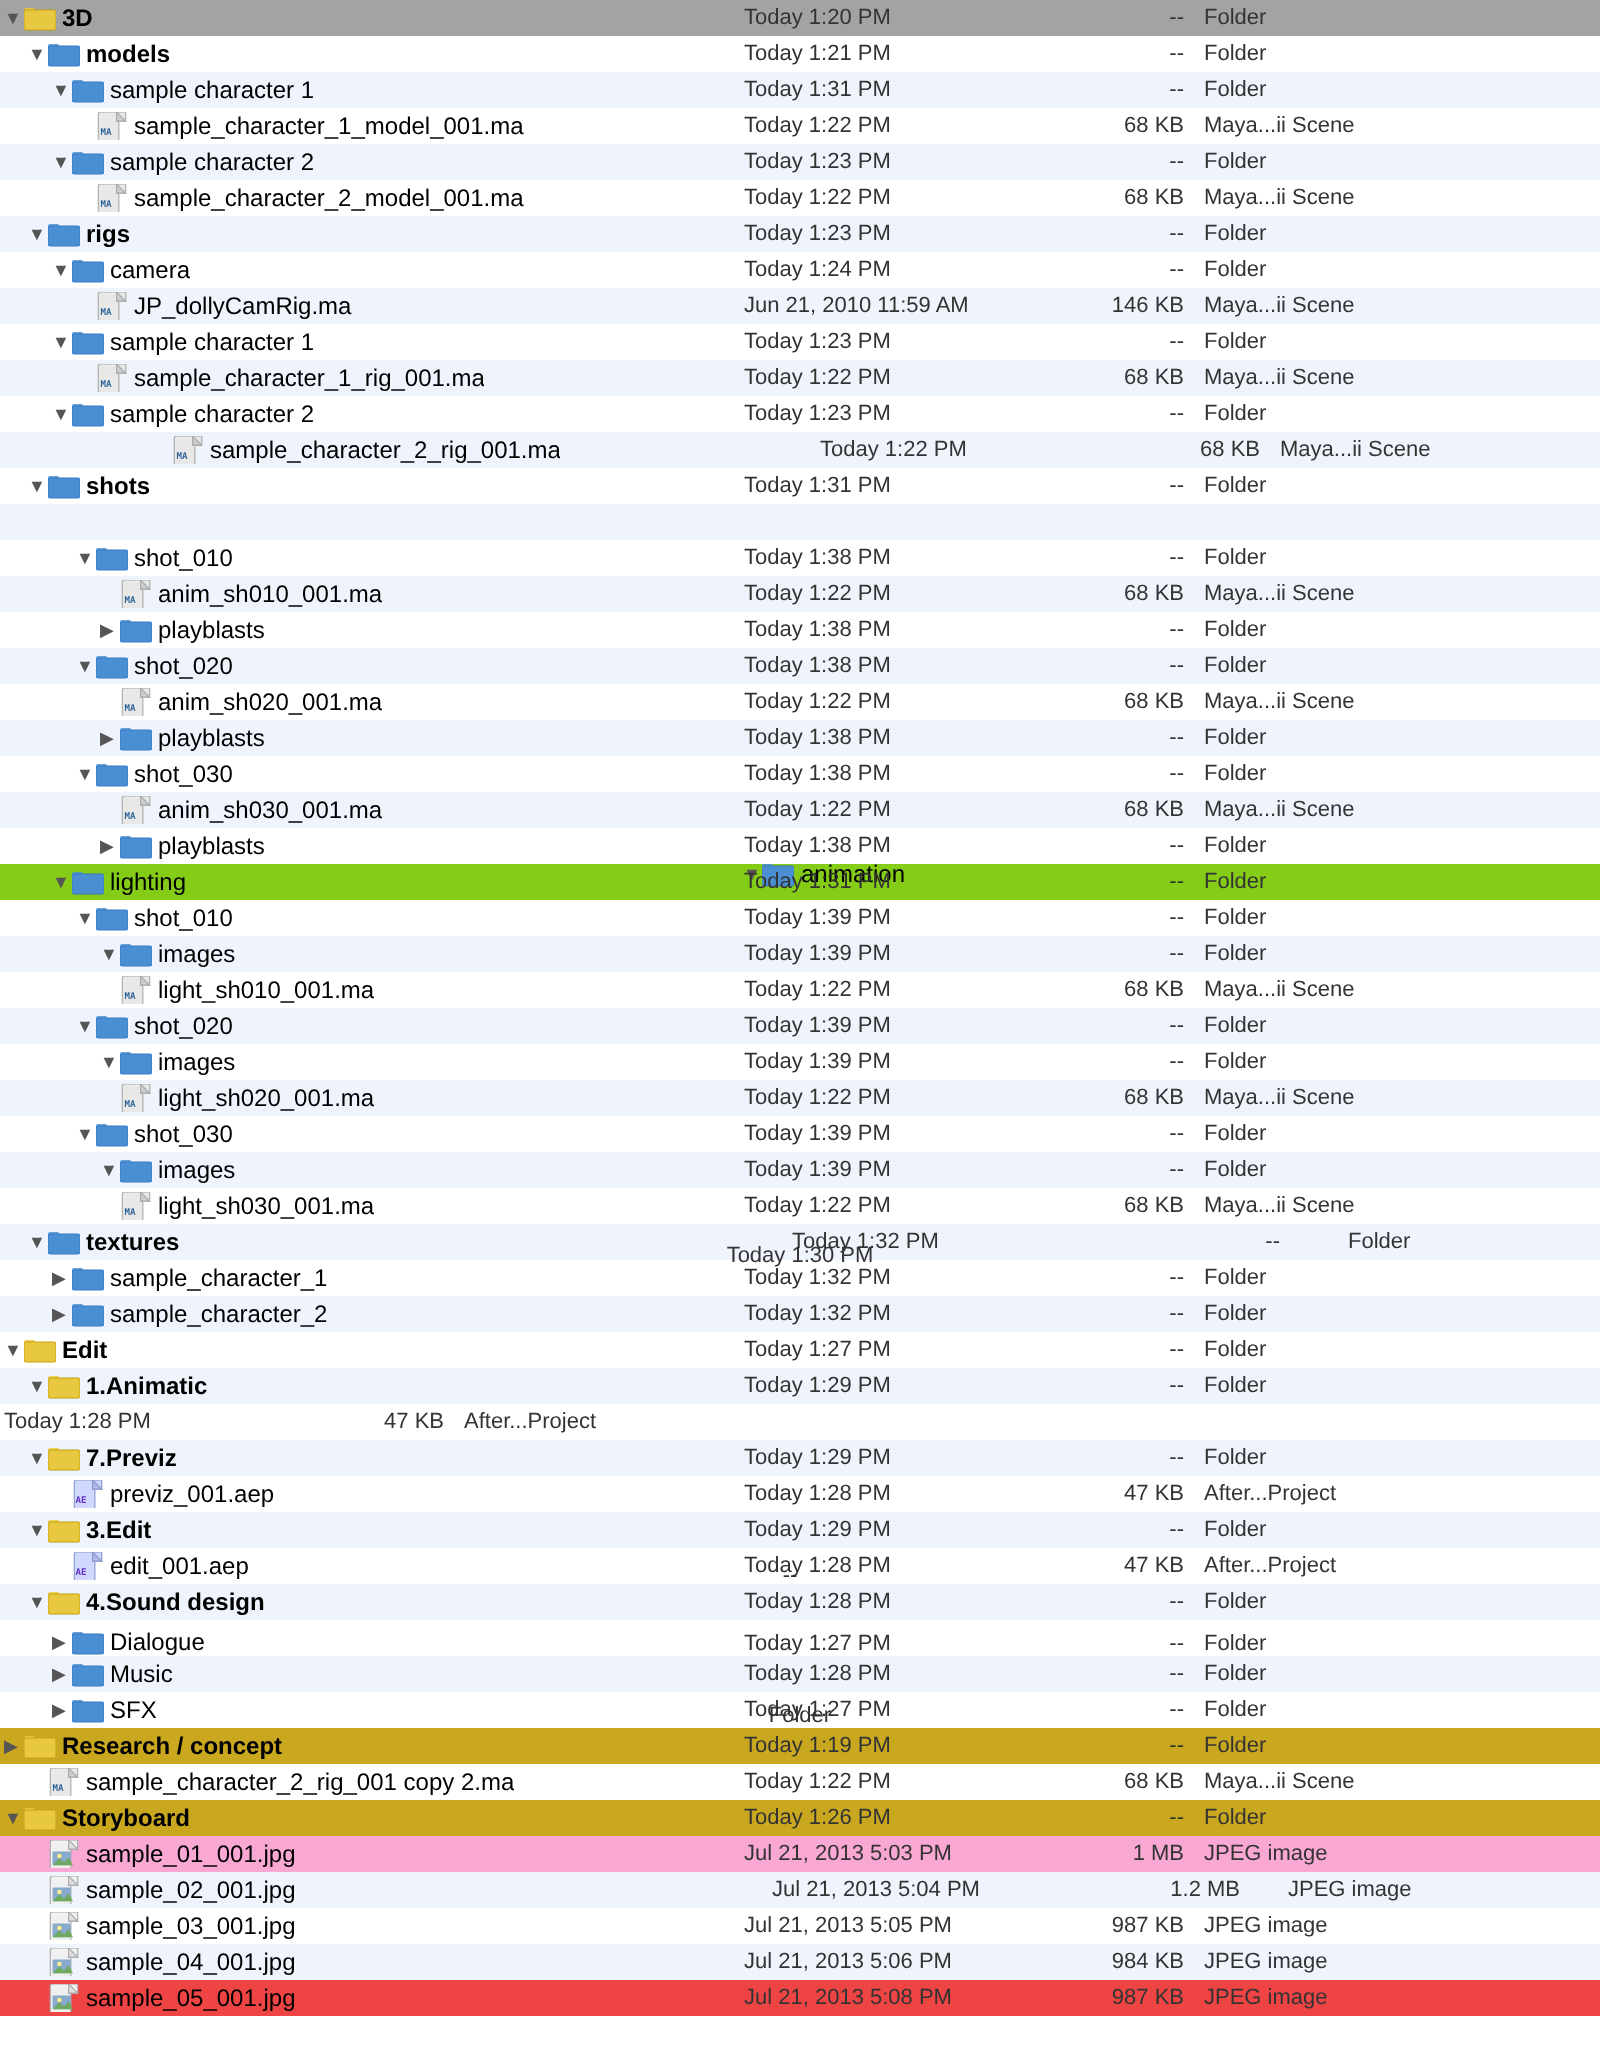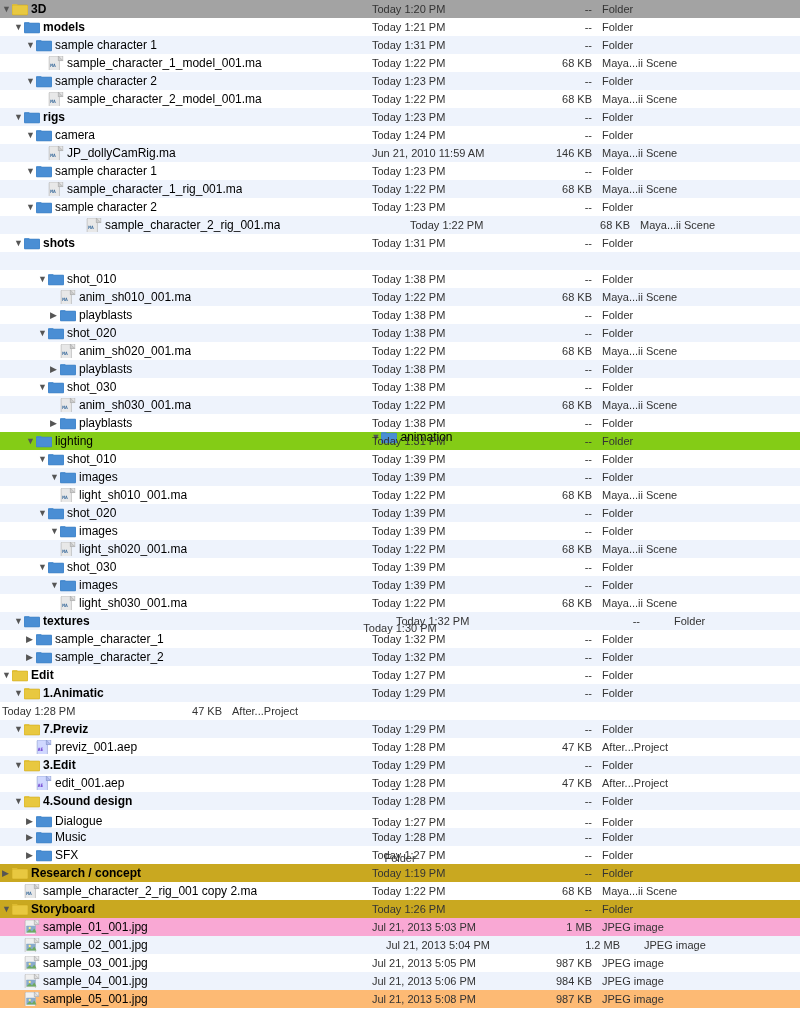--- a/index.html
+++ b/index.html
@@ -1029,21 +1029,21 @@
     <rect x="2" y="5" width="8" height="6" fill="#88aacc" rx="0.5"></rect>
     <circle cx="5" cy="7" r="1" fill="#ffee88"></circle>
     <path d="M2 11 L5 8 L7 10 L9 7.5 L11 11 Z" fill="#66aa44" opacity="0.8"></path>
   </svg></span>
         <span class="item-name">sample_04_001.jpg</span>
       </div>
       <div class="date-cell">Jul 21, 2013 5:06 PM</div>
       <div class="size-cell">984 KB</div>
       <div class="kind-cell">JPEG image</div>
     </div>
-    <div class="row" style="background: #fdba74; align-items: center;">
+    <div class="row" style="background: #ef4444; align-items: center;">
       <div class="name-cell">
         <span class="indent"></span>
         <span class="triangle none"></span>
         <span class="icon"><svg viewBox="0 0 14 14" xmlns="http://www.w3.org/2000/svg">
     <rect x="1" y="0" width="9" height="14" rx="1" fill="#f0f0f0" stroke="#aaa" stroke-width="0.5"></rect>
     <rect x="9" y="0" width="4" height="4" fill="#f0f0f0" stroke="#aaa" stroke-width="0.5"></rect>
     <path d="M9 0 L13 4 L9 4 Z" fill="#ddd" stroke="#aaa" stroke-width="0.5"></path>
     <rect x="2" y="5" width="8" height="6" fill="#88aacc" rx="0.5"></rect>
     <circle cx="5" cy="7" r="1" fill="#ffee88"></circle>
     <path d="M2 11 L5 8 L7 10 L9 7.5 L11 11 Z" fill="#66aa44" opacity="0.8"></path>

